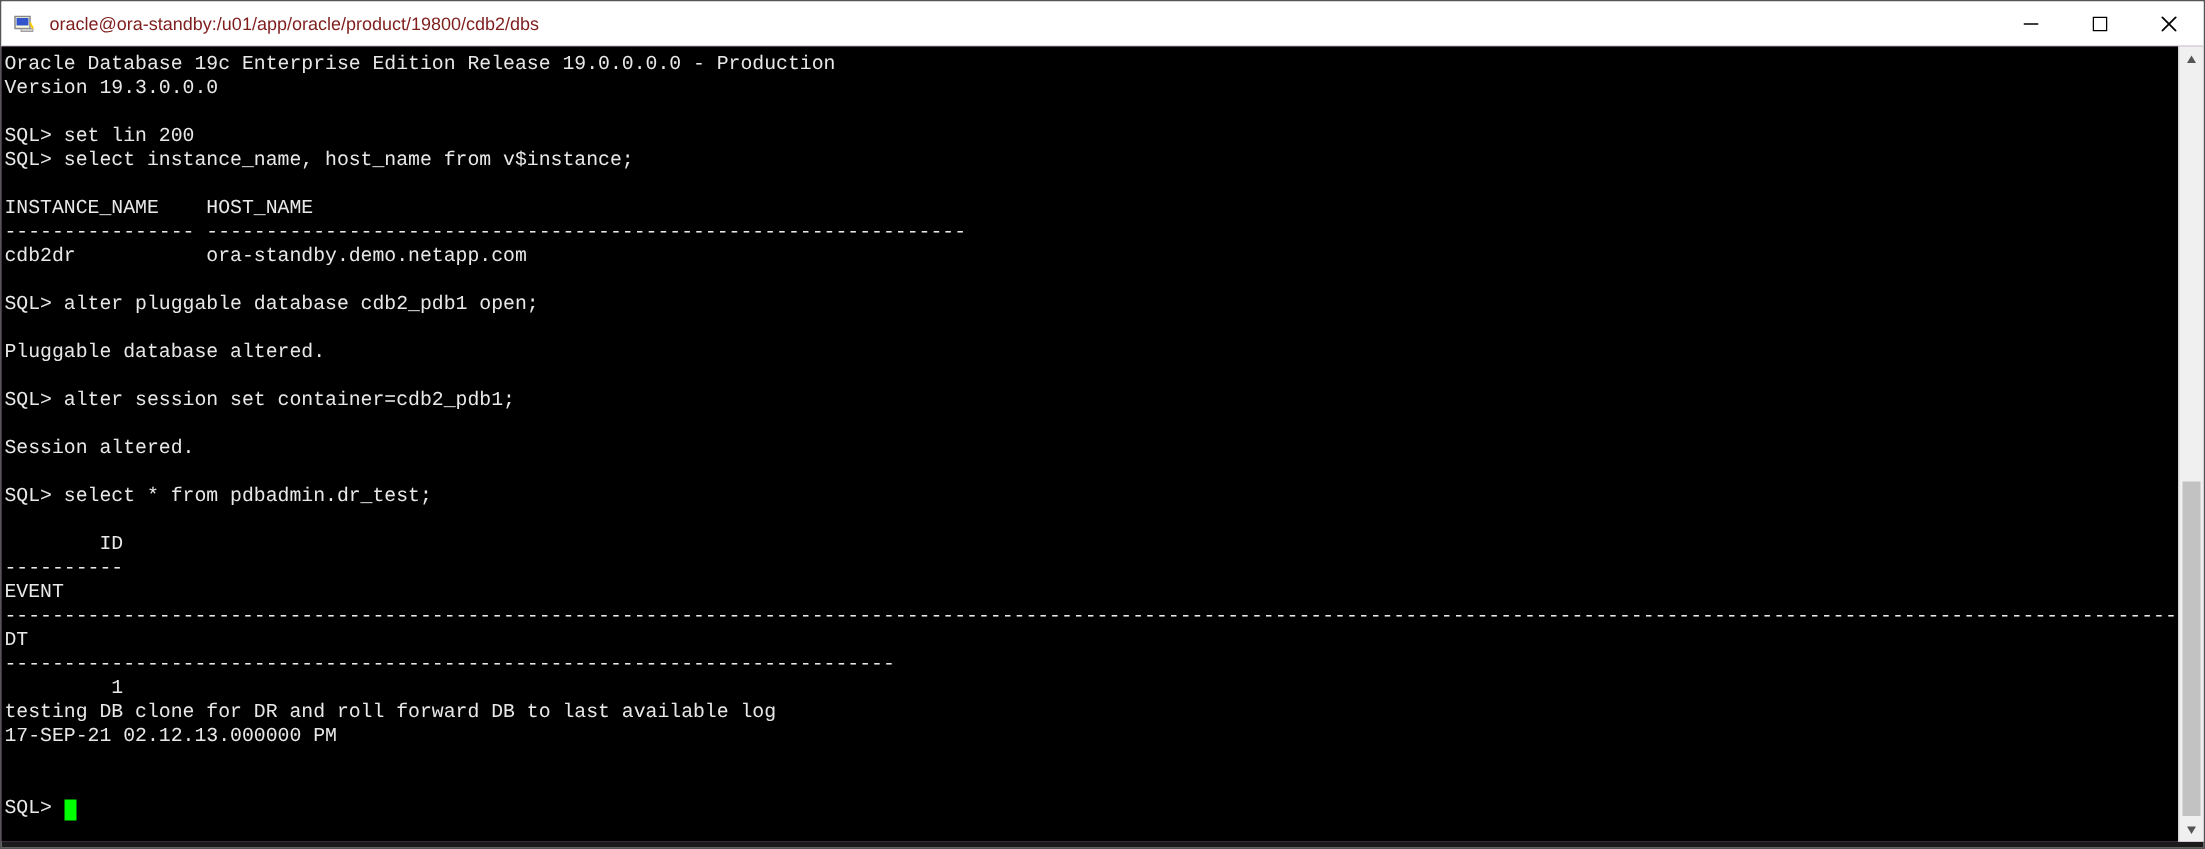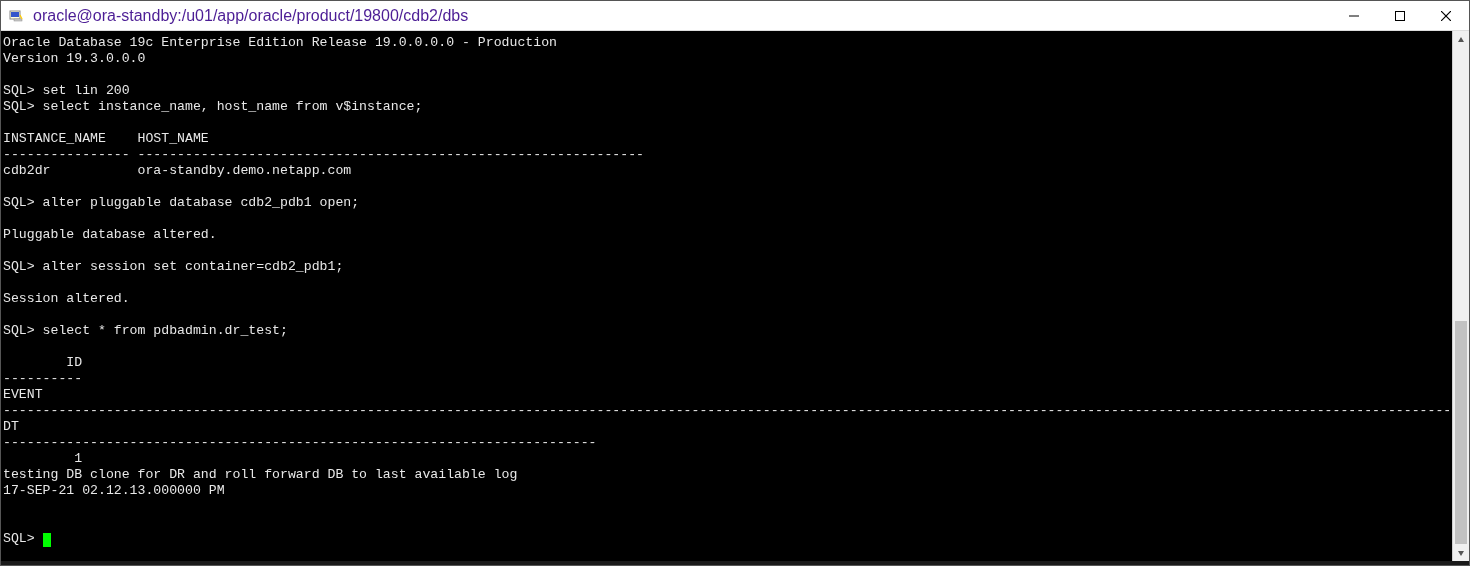--- a/index.html
+++ b/index.html
@@ -31,22 +31,22 @@
   .titlebar .app-icon {
     width: 20px;
     height: 20px;
     margin-left: 6px;
     margin-right: 6px;
     display: flex;
     align-items: center;
     justify-content: center;
   }
   .titlebar .title-text {
-    font-size: 16px;
-    color: #4c1d95;
+    font-size: 12px;
+    color: #7f1d1d;
     flex: 1;
     white-space: nowrap;
     overflow: hidden;
   }
   .win-controls {
     display: flex;
     height: 100%;
   }
   .win-btn {
     width: 46px;

